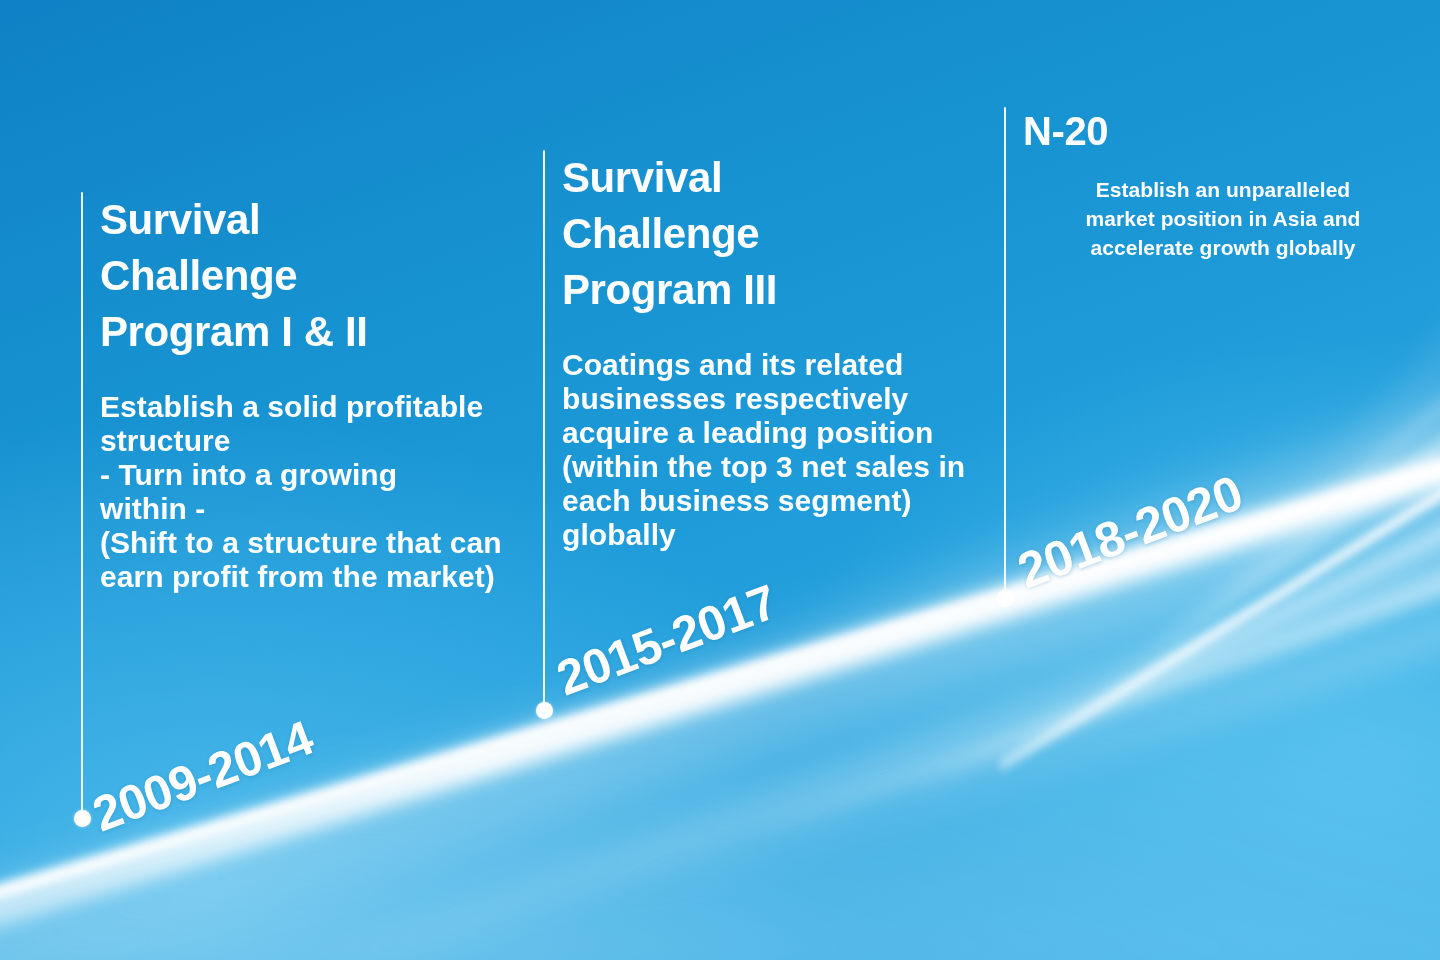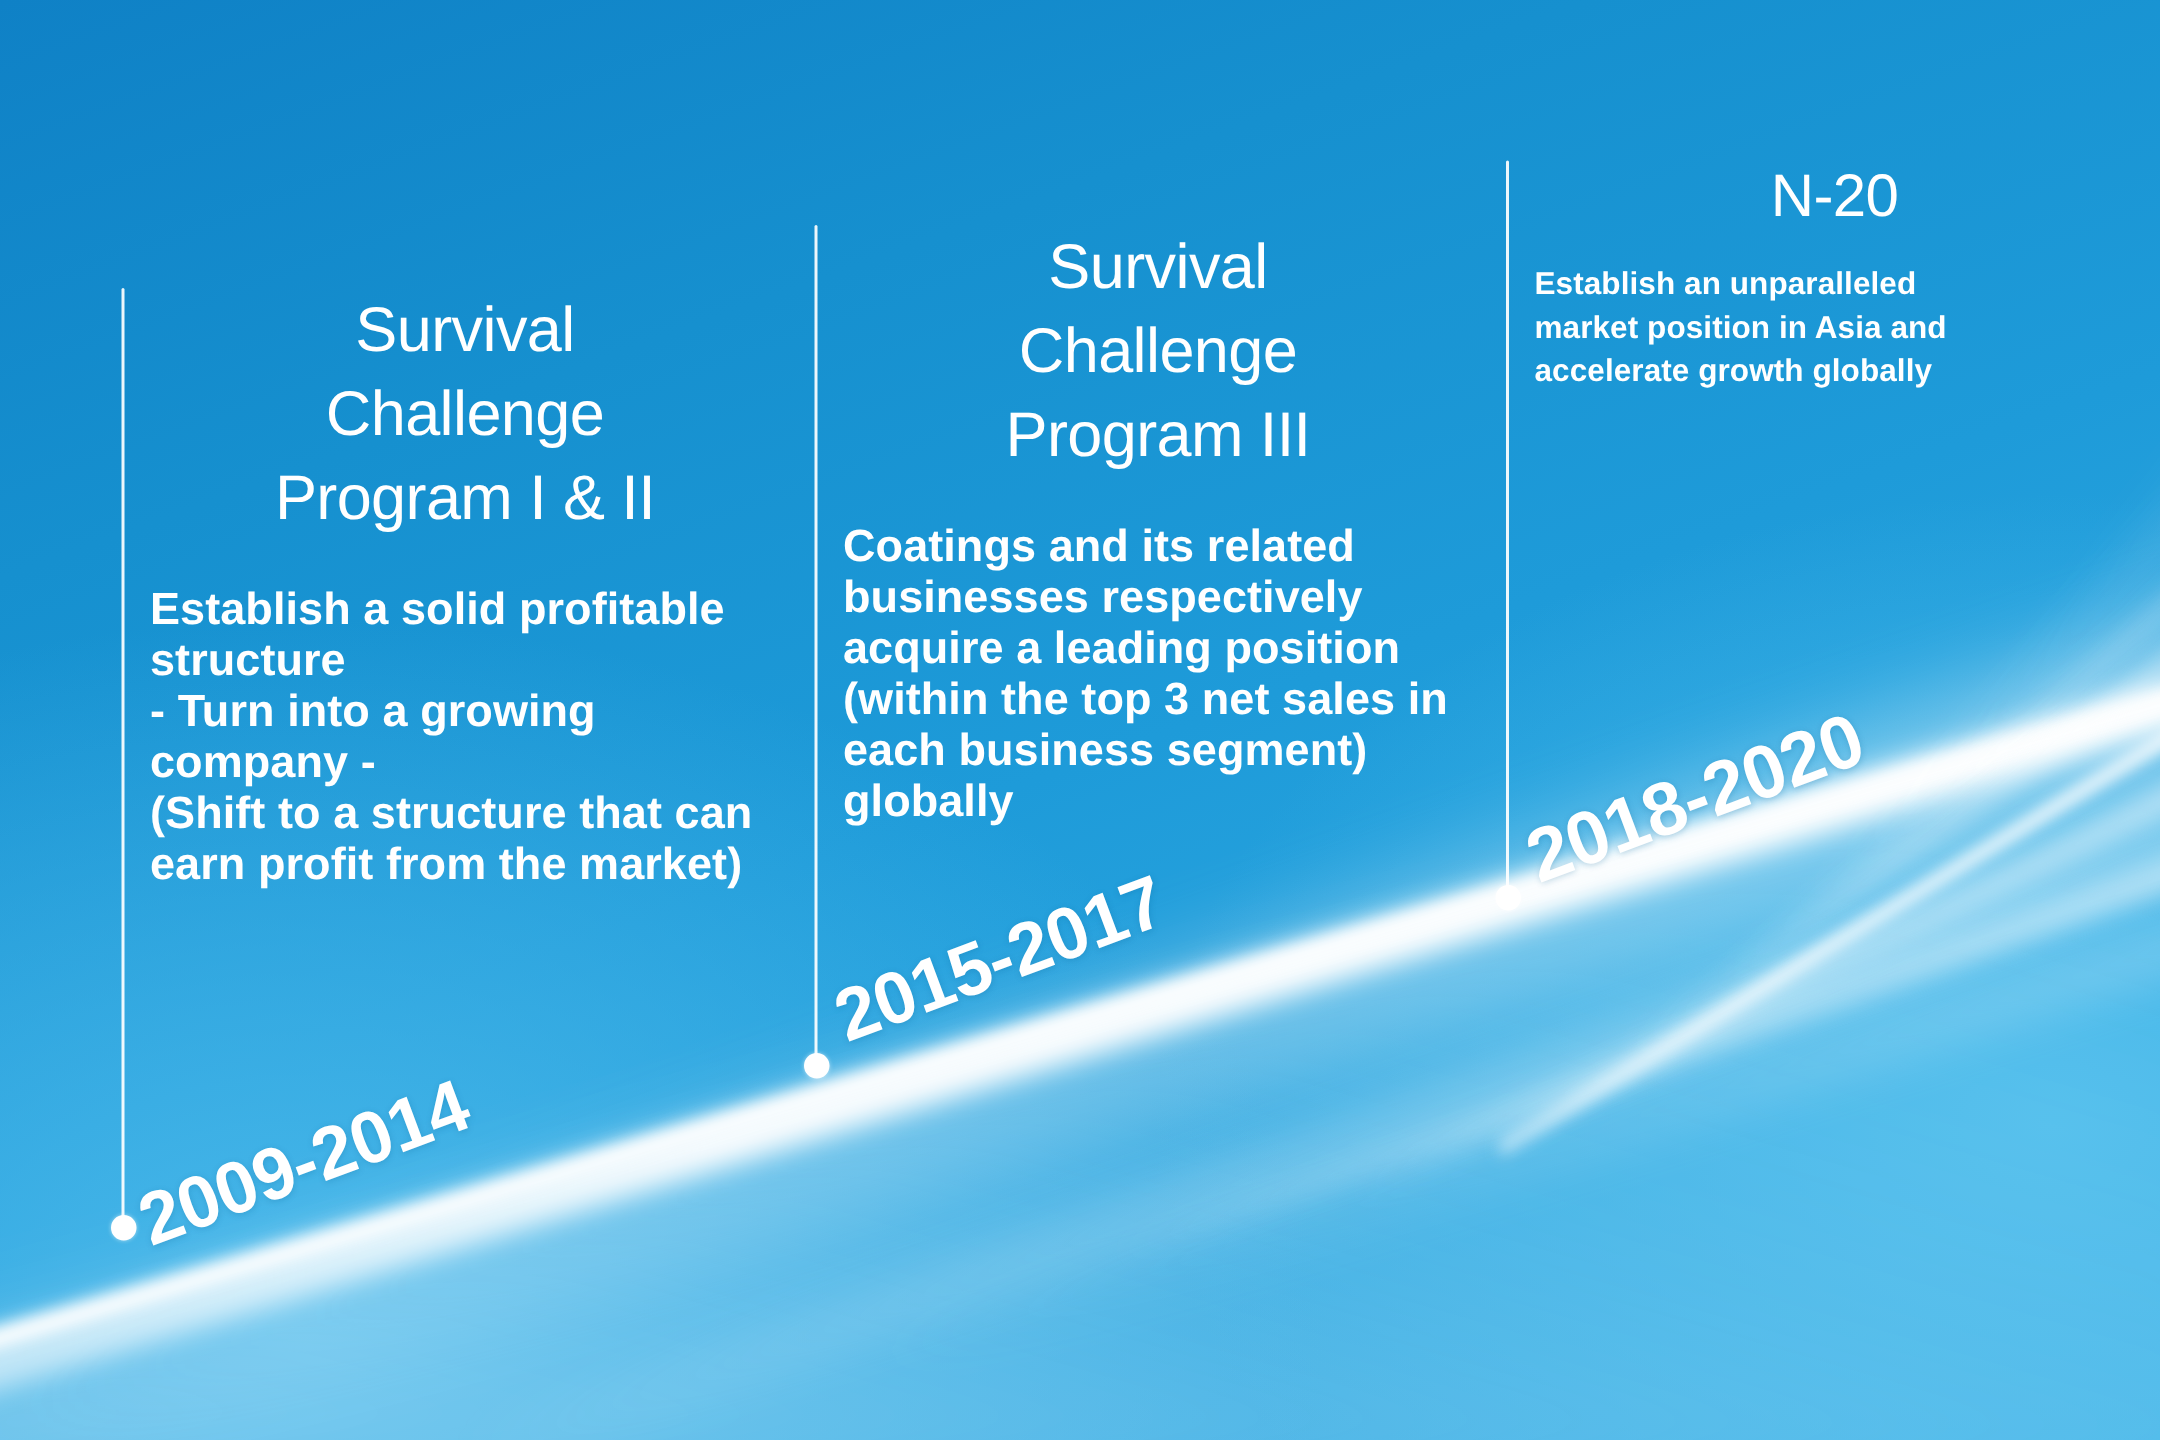--- a/index.html
+++ b/index.html
@@ -49,25 +49,24 @@
     background:#ffffff;
     left:-7.5px;
     box-shadow:0 0 3px rgba(255,255,255,0.55);
   }
 
   .col-body { position:absolute; left:19px; top:0; }
 
   .heading {
     color:#ffffff;
     font-size:42px;
-    font-weight:normal;
+    font-weight:bold;
     line-height:56px;
     letter-spacing:-0.4px;
     white-space:pre-line;
-    text-align:center;
   }
 
   .desc {
     color:#ffffff;
     font-size:30px;
     font-weight:bold;
     line-height:34px;
     letter-spacing:0.05px;
     white-space:pre-line;
   }
@@ -100,21 +99,21 @@
   #col-2 .year { left:16px; top:502px; }
 
   #col-3 { left:1004px; top:107px; }
   #col-3 .rail { height:491px; }
   #col-3 .dot  { top:483px; }
   #col-3 .col-body { width:400px; }
   #col-3 .heading-gap { height:20px; }
   #col-3 .year { left:16px; top:437px; }
 
   #col-3 .heading { font-size:40px; line-height:48px; }
-  #col-3 .desc { font-size:21px; line-height:29px; }
+  #col-3 .desc { font-size:21px; line-height:29px;text-align:center; }
   #col-3 .year { font-size:50px; }
 </style>
 </head>
 <body>
 
 <div id="stage">
 
   <div class="bg-base"></div>
 
   <div class="beams">
@@ -186,21 +185,21 @@
     <div class="rail"></div>
     <div class="dot"></div>
     <div class="col-body">
       <div class="heading">Survival
 Challenge
 Program I &amp; II</div>
       <div class="heading-gap"></div>
       <div class="desc">Establish a solid profitable
 structure
 - Turn into a growing
-company -
+within -
 (Shift to a structure that can
 earn profit from the market)</div>
     </div>
     <div class="year">2009-2014</div>
   </div>
 
   <div class="col" id="col-2">
     <div class="rail"></div>
     <div class="dot"></div>
     <div class="col-body">

